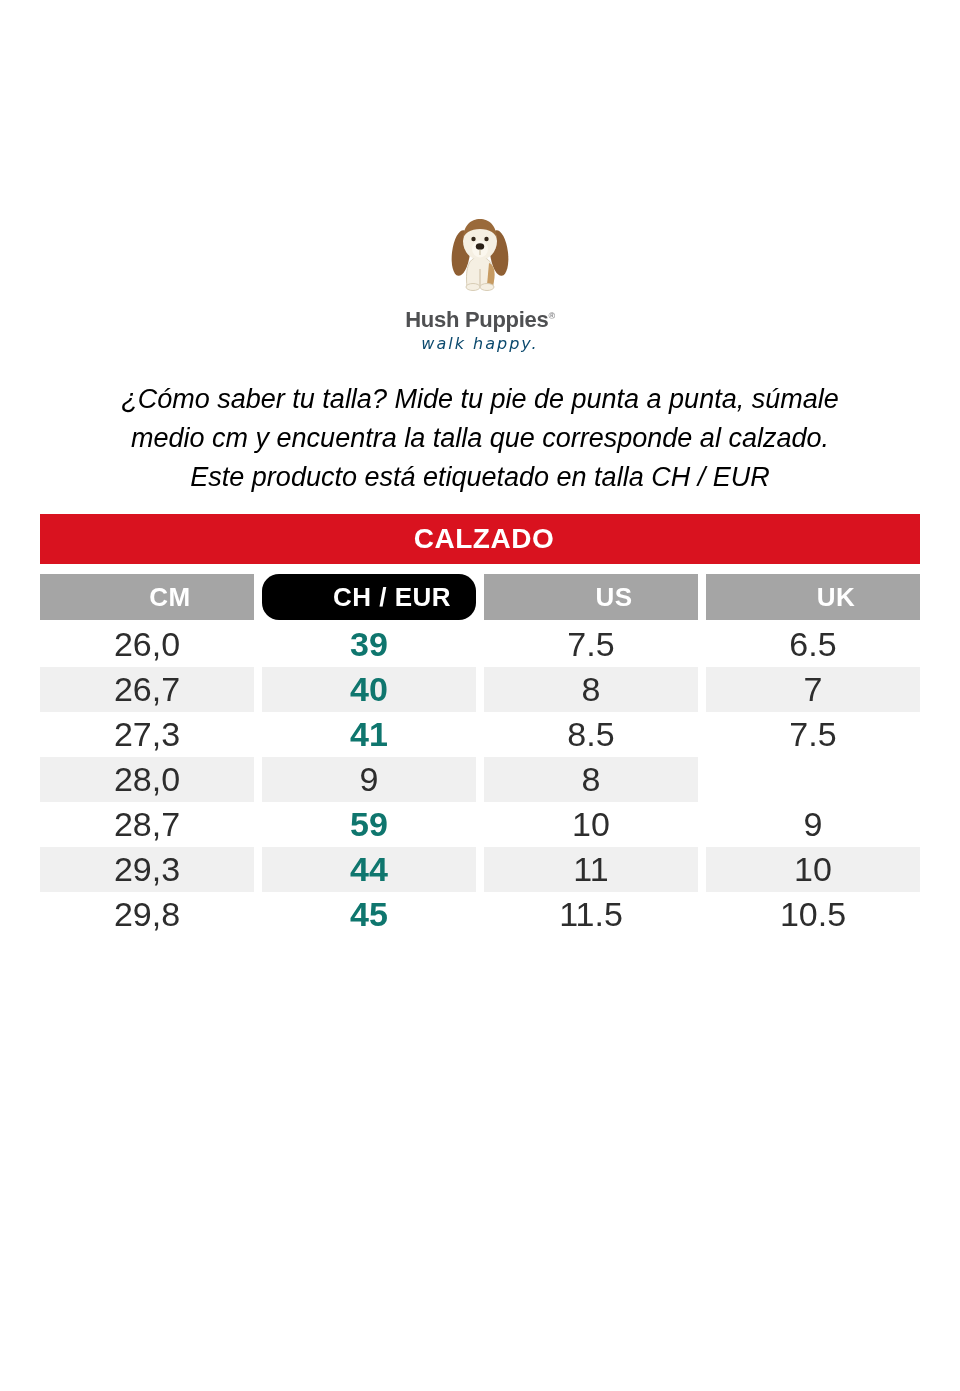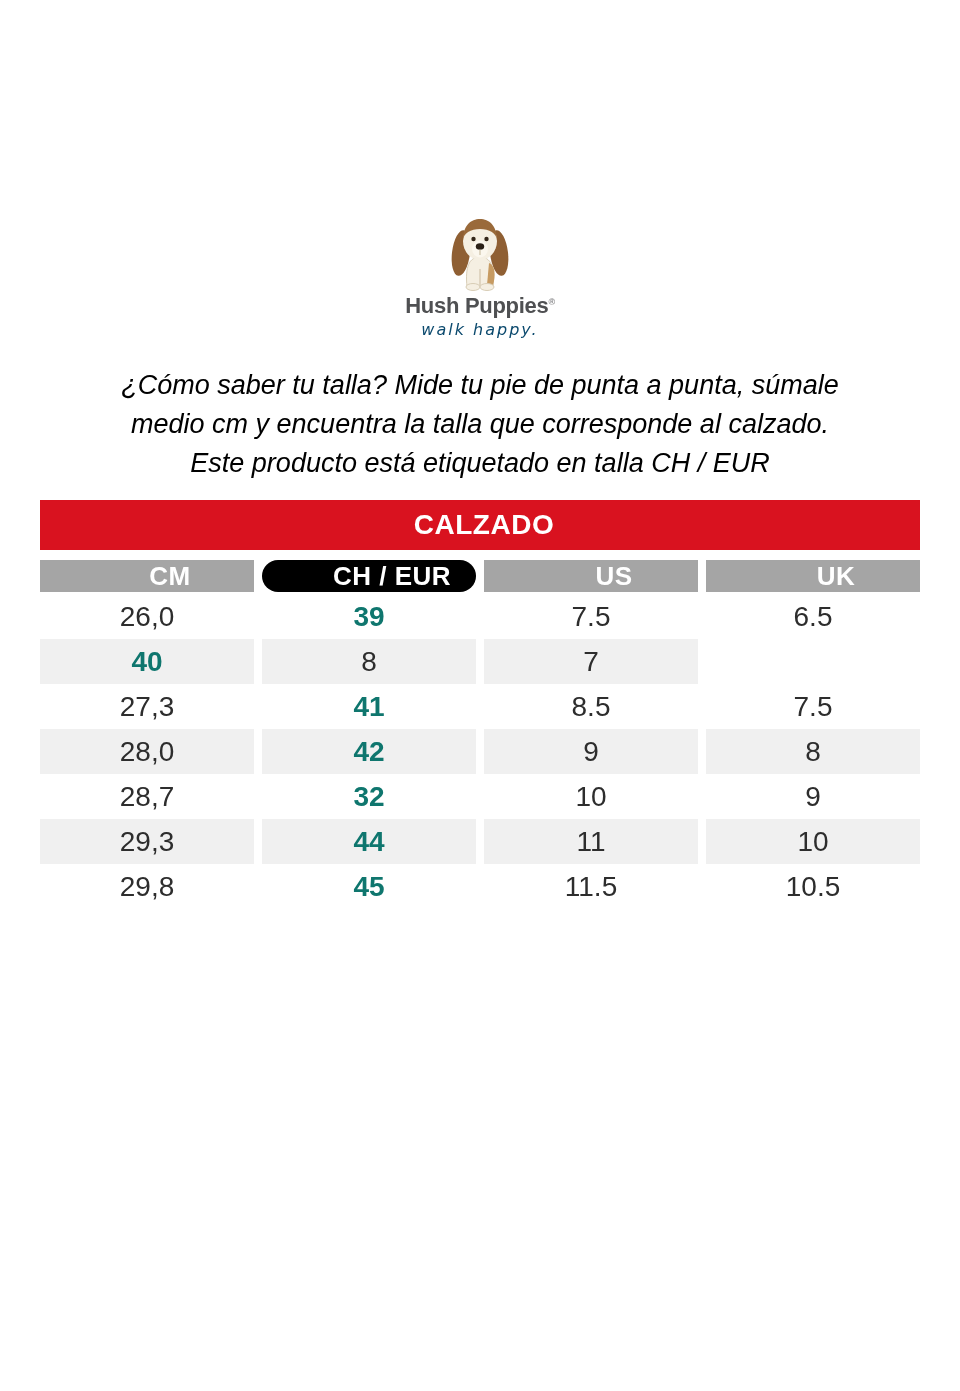--- a/index.html
+++ b/index.html
@@ -13,21 +13,21 @@
   }
   .page { width: 960px; height: 1391px; background: #fff; }
 
   
   .logo-block {
     padding-top: 213px;
     text-align: center;
   }
   .dog-icon-wrap { line-height: 0; }
   .brand-name {
-    margin-top: 2px;
+    margin-top: 16px;
     font-size: 22px;
     font-weight: bold;
     letter-spacing: -0.3px;
     color: #4f5052;
   }
   .brand-name .reg {
     font-size: 9px;
     vertical-align: super;
     color: #8a8a8c;
   }
@@ -69,36 +69,36 @@
     font-weight: bold;
     letter-spacing: 0.5px;
   }
   .thead, .trow {
     display: grid;
     grid-template-columns: 1fr 1fr 1fr 1fr;
     column-gap: 8px;
   }
   .thead { margin-bottom: 2px; }
   .thcell {
-    height: 32px;
+    height: 46px;
     display: flex;
     align-items: center;
     justify-content: center;
     color: #ffffff;
     font-size: 26px;
     font-weight: bold;
     letter-spacing: 0.5px;
     padding-left: 46px;
   }
   .trow { height: 45px; }
   .tcell {
     display: flex;
     align-items: center;
     justify-content: center;
-    font-size: 28px;
+    font-size: 34px;
     color: #2d2d2d;
     background: #ffffff;
   }
   .trow.striped .tcell { background: #f0f0f0; }
   .tcell.bold { font-weight: bold; color: #0f766e; }
 </style>
 </head>
 <body>
 
 <div class="page">
@@ -149,39 +149,39 @@
       <div class="thcell" style="background: rgb(165, 165, 165);">UK</div>
     </div>
     <div>
         <div class="trow">
           <div class="tcell">26,0</div>
           <div class="tcell bold">39</div>
           <div class="tcell">7.5</div>
           <div class="tcell">6.5</div>
         </div>
         <div class="trow striped">
+          <div class="tcell" style="background: rgb(240, 240, 240);">26,7</div>
           <div class="tcell bold" style="background: rgb(240, 240, 240);">40</div>
           <div class="tcell" style="background: rgb(240, 240, 240);">8</div>
           <div class="tcell" style="background: rgb(240, 240, 240);">7</div>
         </div>
         <div class="trow">
           <div class="tcell">27,3</div>
           <div class="tcell bold">41</div>
           <div class="tcell">8.5</div>
           <div class="tcell">7.5</div>
         </div>
         <div class="trow striped">
           <div class="tcell" style="background: rgb(240, 240, 240);">28,0</div>
-          <div class="tcell bold" style="background: rgb(240, 240, 240);">42</div>
           <div class="tcell" style="background: rgb(240, 240, 240);">9</div>
           <div class="tcell" style="background: rgb(240, 240, 240);">8</div>
         </div>
         <div class="trow">
           <div class="tcell">28,7</div>
-          <div class="tcell bold">32</div>
+          <div class="tcell bold">59</div>
           <div class="tcell">10</div>
           <div class="tcell">9</div>
         </div>
         <div class="trow striped">
           <div class="tcell" style="background: rgb(240, 240, 240);">29,3</div>
           <div class="tcell bold" style="background: rgb(240, 240, 240);">44</div>
           <div class="tcell" style="background: rgb(240, 240, 240);">11</div>
           <div class="tcell" style="background: rgb(240, 240, 240);">10</div>
         </div>
         <div class="trow">

